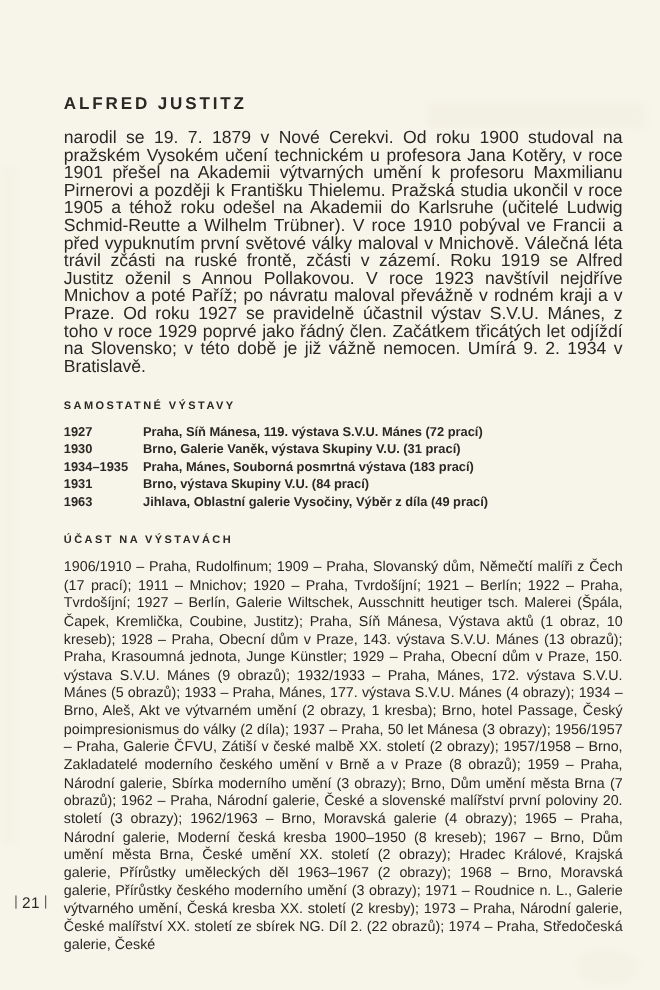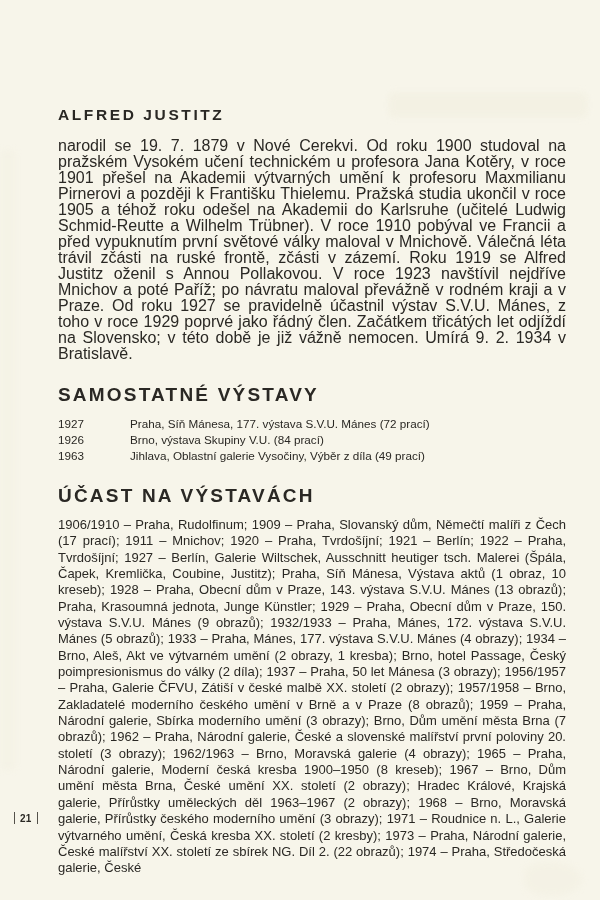--- a/index.html
+++ b/index.html
@@ -44,51 +44,51 @@
   }
 
   
   .folio {
     position: absolute;
     left: 14px;
     top: 812px;
     display: flex;
     align-items: center;
     gap: 5px;
-    font-size: 10px;
-    font-weight: bold;
+    font-size: 14px;
+    font-weight: normal;
     letter-spacing: .3px;
     color: #2a2824;
   }
   .folio .rule {
     display: inline-block;
     width: 1px;
     height: 12px;
     background: #54514a;
   }
 
   
   .column {
     position: absolute;
     left: 58px;
-    top: 106px;
+    top: 86px;
     width: 508px;
   }
 
   h1.doc-title {
     margin: 0 0 13px 0;
     font-size: 15.5px;
     font-weight: bold;
     letter-spacing: 2.6px;
     line-height: 1.2;
   }
 
   h2.section-heading {
     margin: 0 0 9px 0;
-    font-size: 19px;
+    font-size: 10px;
     font-weight: bold;
     letter-spacing: 2.2px;
     line-height: 1.2;
   }
 
   p.body-text {
     margin: 0;
     font-size: 16px;
     line-height: 16.05px;
     text-align: justify;
@@ -104,20 +104,21 @@
   table.exhibition-table {
     border-collapse: collapse;
     width: 100%;
     font-size: 11.7px;
     line-height: 16.05px;
   }
   table.exhibition-table td {
     padding: 0;
     vertical-align: top;
     white-space: nowrap;
+    font-weight: bold;
   }
   td.year-cell {
     width: 72px;
     padding-right: 6px;
   }
 
   p.participation-text {
     margin: 0;
     font-size: 13px;
     line-height: 16.35px;
@@ -148,24 +149,32 @@
     <div class="bio-block">
       <p class="body-text">narodil se 19. 7. 1879 v Nové Cerekvi. Od roku 1900 studoval na pražském Vysokém učení technickém u profesora Jana Kotěry, v roce 1901 přešel na Akademii výtvarných umění k profesoru Maxmilianu Pirnerovi a později k Františku Thielemu. Pražská studia ukončil v roce 1905 a téhož roku odešel na Akademii do Karlsruhe (učitelé Ludwig Schmid-Reutte a Wilhelm Trübner). V roce 1910 pobýval ve Francii a před vypuknutím první světové války maloval v Mnichově. Válečná léta trávil zčásti na ruské frontě, zčásti v zázemí. Roku 1919 se Alfred Justitz oženil s Annou Pollakovou. V roce 1923 navštívil nejdříve Mnichov a poté Paříž; po návratu maloval převážně v rodném kraji a v Praze. Od roku 1927 se pravidelně účastnil výstav S.V.U. Mánes, z toho v roce 1929 poprvé jako řádný člen. Začátkem třicátých let odjíždí na Slovensko; v této době je již vážně nemocen. Umírá 9. 2. 1934 v Bratislavě.</p>
     </div>
 
     <div class="solo-block">
       <h2 class="section-heading">SAMOSTATNÉ VÝSTAVY</h2>
       <table class="exhibition-table">
         <tbody>
           <tr>
             <td class="year-cell">1927</td>
-            <td>Praha, Síň Mánesa, 177. výstava S.V.U. Mánes (72 prací)</td>
+            <td>Praha, Síň Mánesa, 119. výstava S.V.U. Mánes (72 prací)</td>
           </tr>
           <tr>
-            <td class="year-cell">1926</td>
+            <td class="year-cell">1930</td>
+            <td>Brno, Galerie Vaněk, výstava Skupiny V.U. (31 prací)</td>
+          </tr>
+          <tr>
+            <td class="year-cell">1934–1935</td>
+            <td>Praha, Mánes, Souborná posmrtná výstava (183 prací)</td>
+          </tr>
+          <tr>
+            <td class="year-cell">1931</td>
             <td>Brno, výstava Skupiny V.U. (84 prací)</td>
           </tr>
           <tr>
             <td class="year-cell">1963</td>
             <td>Jihlava, Oblastní galerie Vysočiny, Výběr z díla (49 prací)</td>
           </tr>
         </tbody>
       </table>
     </div>
 

